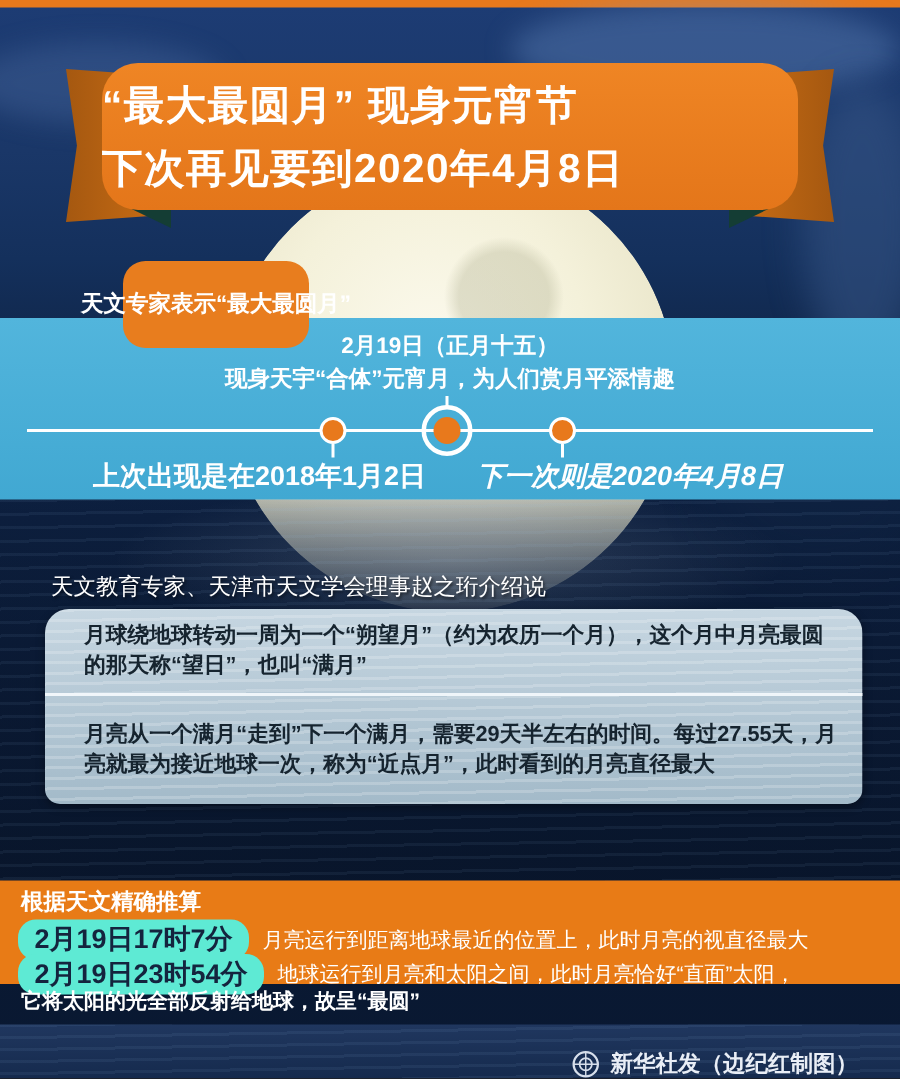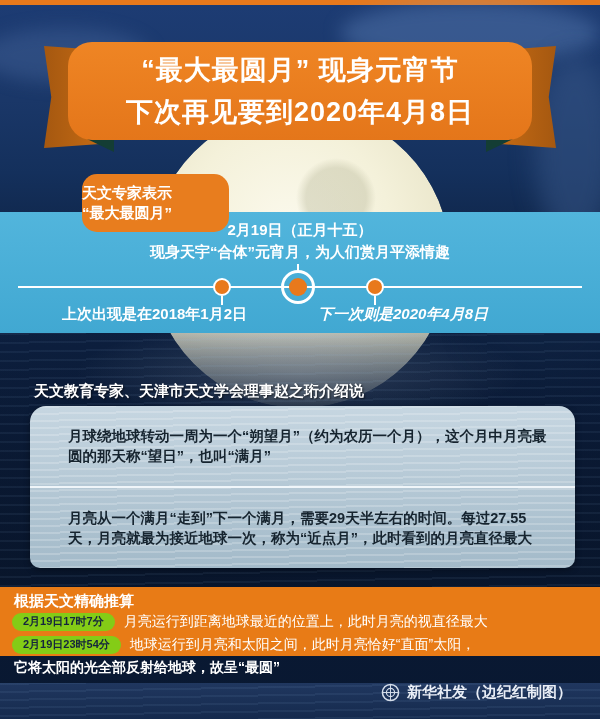--- a/index.html
+++ b/index.html
@@ -40,27 +40,27 @@
   .ribbon-tail.left{left:44px;background:linear-gradient(90deg,#a55810,#c46a14);
     clip-path:polygon(0% 0%,100% 4%,100% 96%,0% 100%,13% 50%);}
   .ribbon-tail.right{left:500px;background:linear-gradient(270deg,#a55810,#c46a14);
     clip-path:polygon(0% 4%,100% 0%,87% 50%,100% 100%,0% 96%);}
   .ribbon-fold{position:absolute;top:139px;width:27px;height:13px;background:#143d34;}
   .ribbon-fold.left{left:87px;clip-path:polygon(0 0,100% 0,100% 100%);}
   .ribbon-fold.right{left:486px;clip-path:polygon(0 0,100% 0,0 100%);}
   .title-banner{
     position:absolute;left:68px;top:42px;width:464px;height:98px;border-radius:24px;
     background:linear-gradient(180deg,#ef8524,#e4761a);
-    display:flex;flex-direction:column;justify-content:center;align-items:center;gap:6px;
+    display:flex;flex-direction:column;justify-content:center;gap:6px;
   }
   .title-banner .line{color:#fff;font-weight:bold;font-size:27px;line-height:36px;letter-spacing:1px;white-space:nowrap;}
   
   .bubble{
-    position:absolute;left:82px;top:174px;width:147px;height:58px;border-radius:15px;
-    background:#e87d1e;z-index:6;display:flex;flex-direction:column;justify-content:center;align-items:flex-start;
+    position:absolute;left:82px;top:174px;width:124px;height:58px;border-radius:15px;
+    background:#e87d1e;z-index:6;display:flex;flex-direction:row;justify-content:center;align-items:center;
   }
   .bubble .line{color:#fff;font-weight:bold;font-size:15px;line-height:20px;white-space:nowrap;}
   
   .band{position:absolute;left:0;top:212px;width:600px;height:121px;
     background:linear-gradient(180deg,#52b5dc,#41a8d2);z-index:4;}
   .band .date{position:absolute;left:0;top:9px;width:100%;text-align:center;
     color:#fff;font-weight:bold;font-size:15px;}
   .band .desc{position:absolute;left:0;top:31px;width:100%;text-align:center;
     color:#fff;font-weight:bold;font-size:15px;}
   .tl-line{position:absolute;left:18px;top:74px;width:564px;height:2px;background:#fff;}
@@ -68,55 +68,55 @@
   .tl-ring{position:absolute;left:281px;top:58px;width:34px;height:34px;border:3px solid #fff;
     border-radius:50%;box-sizing:border-box;}
   .tl-dot-main{position:absolute;left:289px;top:66px;width:18px;height:18px;border-radius:50%;background:#e8791c;}
   .tl-dot{position:absolute;top:66px;width:14px;height:14px;border:2px solid #fff;border-radius:50%;
     background:#e8791c;box-sizing:content-box;}
   .tl-dot.prev{left:213px;}
   .tl-dot.next{left:366px;}
   .tl-tick{position:absolute;top:84px;width:2px;height:9px;background:#fff;}
   .tl-tick.prev{left:221px;}
   .tl-tick.next{left:374px;}
-  .tl-label{position:absolute;top:93px;color:#fff;font-weight:bold;font-size:15px;white-space:nowrap;text-align:center;}
+  .tl-label{position:absolute;top:93px;color:#fff;font-weight:bold;font-size:18px;white-space:nowrap;text-align:center;}
   .tl-label.prev{left:62px;}
   .tl-label.next{left:318px;font-style:italic;}
   
-  .expert-heading{position:absolute;left:34px;top:382px;color:#fff;font-weight:bold;font-size:15px;
+  .expert-heading{position:absolute;left:34px;top:382px;color:#fff;font-weight:normal;font-size:15px;
     text-shadow:1px 1px 2px rgba(0,0,0,.6);z-index:5;white-space:nowrap;}
   .panel{
     position:absolute;left:30px;top:406px;width:545px;border-radius:16px 16px 10px 10px;z-index:5;
     background:
       repeating-linear-gradient(179deg, rgba(255,255,255,.20) 0 2px, rgba(0,0,0,0) 2px 7px),
       linear-gradient(180deg,#c6d6e1,#a3bac9);
     box-shadow:0 2px 6px rgba(0,0,0,.35);
   }
-  .panel p{margin:12px;padding:8px 16px 8px 26px;color:#16242f;font-weight:bold;
+  .panel p{margin:0;padding:8px 16px 8px 26px;color:#16242f;font-weight:bold;
     font-size:14.5px;line-height:20px;display:flex;flex-direction:column;justify-content:center;}
   .panel .sec{display:flex;align-items:center;}
   .panel .sec1{min-height:55px;}
   .panel .sec2{min-height:72px;border-top:2px solid rgba(245,250,253,.9);}
   .panel .sec3{min-height:52px;border-top:2px solid rgba(245,250,253,.9);}
   
   .calc{position:absolute;left:0;top:587px;width:600px;height:69px;background:#e87b16;z-index:6;}
   .calc-heading{position:absolute;left:14px;top:5px;color:#fff;font-weight:bold;font-size:15px;}
   .calc-row{position:absolute;left:12px;display:flex;align-items:center;gap:9px;white-space:nowrap;}
   .calc-row.r1{top:26px;}
   .calc-row.r2{top:49px;}
-  .time-pill{background:#84cc16;color:#14243e;font-weight:bold;font-size:11px;
+  .time-pill{background:#5eead4;color:#14243e;font-weight:bold;font-size:18px;
     padding:1px 11px 2px 11px;border-radius:12px;}
   .calc-desc{color:#fff;font-weight:normal;font-size:14px;}
   .calc-tail{position:absolute;left:14px;top:72px;color:#fff;font-weight:bold;font-size:14px;white-space:nowrap;}
   
   .footer{position:absolute;left:0;top:683px;width:600px;height:36px;z-index:6;
     background:
       repeating-linear-gradient(179deg, rgba(150,190,230,.08) 0 2px, rgba(0,0,0,0) 2px 8px),
       linear-gradient(180deg,#20375f,#152a4d);
-    display:flex;align-items:flex-start;justify-content:flex-end;gap:7px;padding-right:28px;box-sizing:border-box;}
+    display:flex;align-items:flex-end;justify-content:flex-end;gap:7px;padding-right:28px;box-sizing:border-box;}
   .credit{color:#e9eef6;font-weight:bold;font-size:15px;white-space:nowrap;}
 </style>
 </head>
 <body>
 
 <div class="stage">
 
   <div class="top-accent"></div>
   <div class="cloud cloud1"></div>
   <div class="cloud cloud2"></div>

